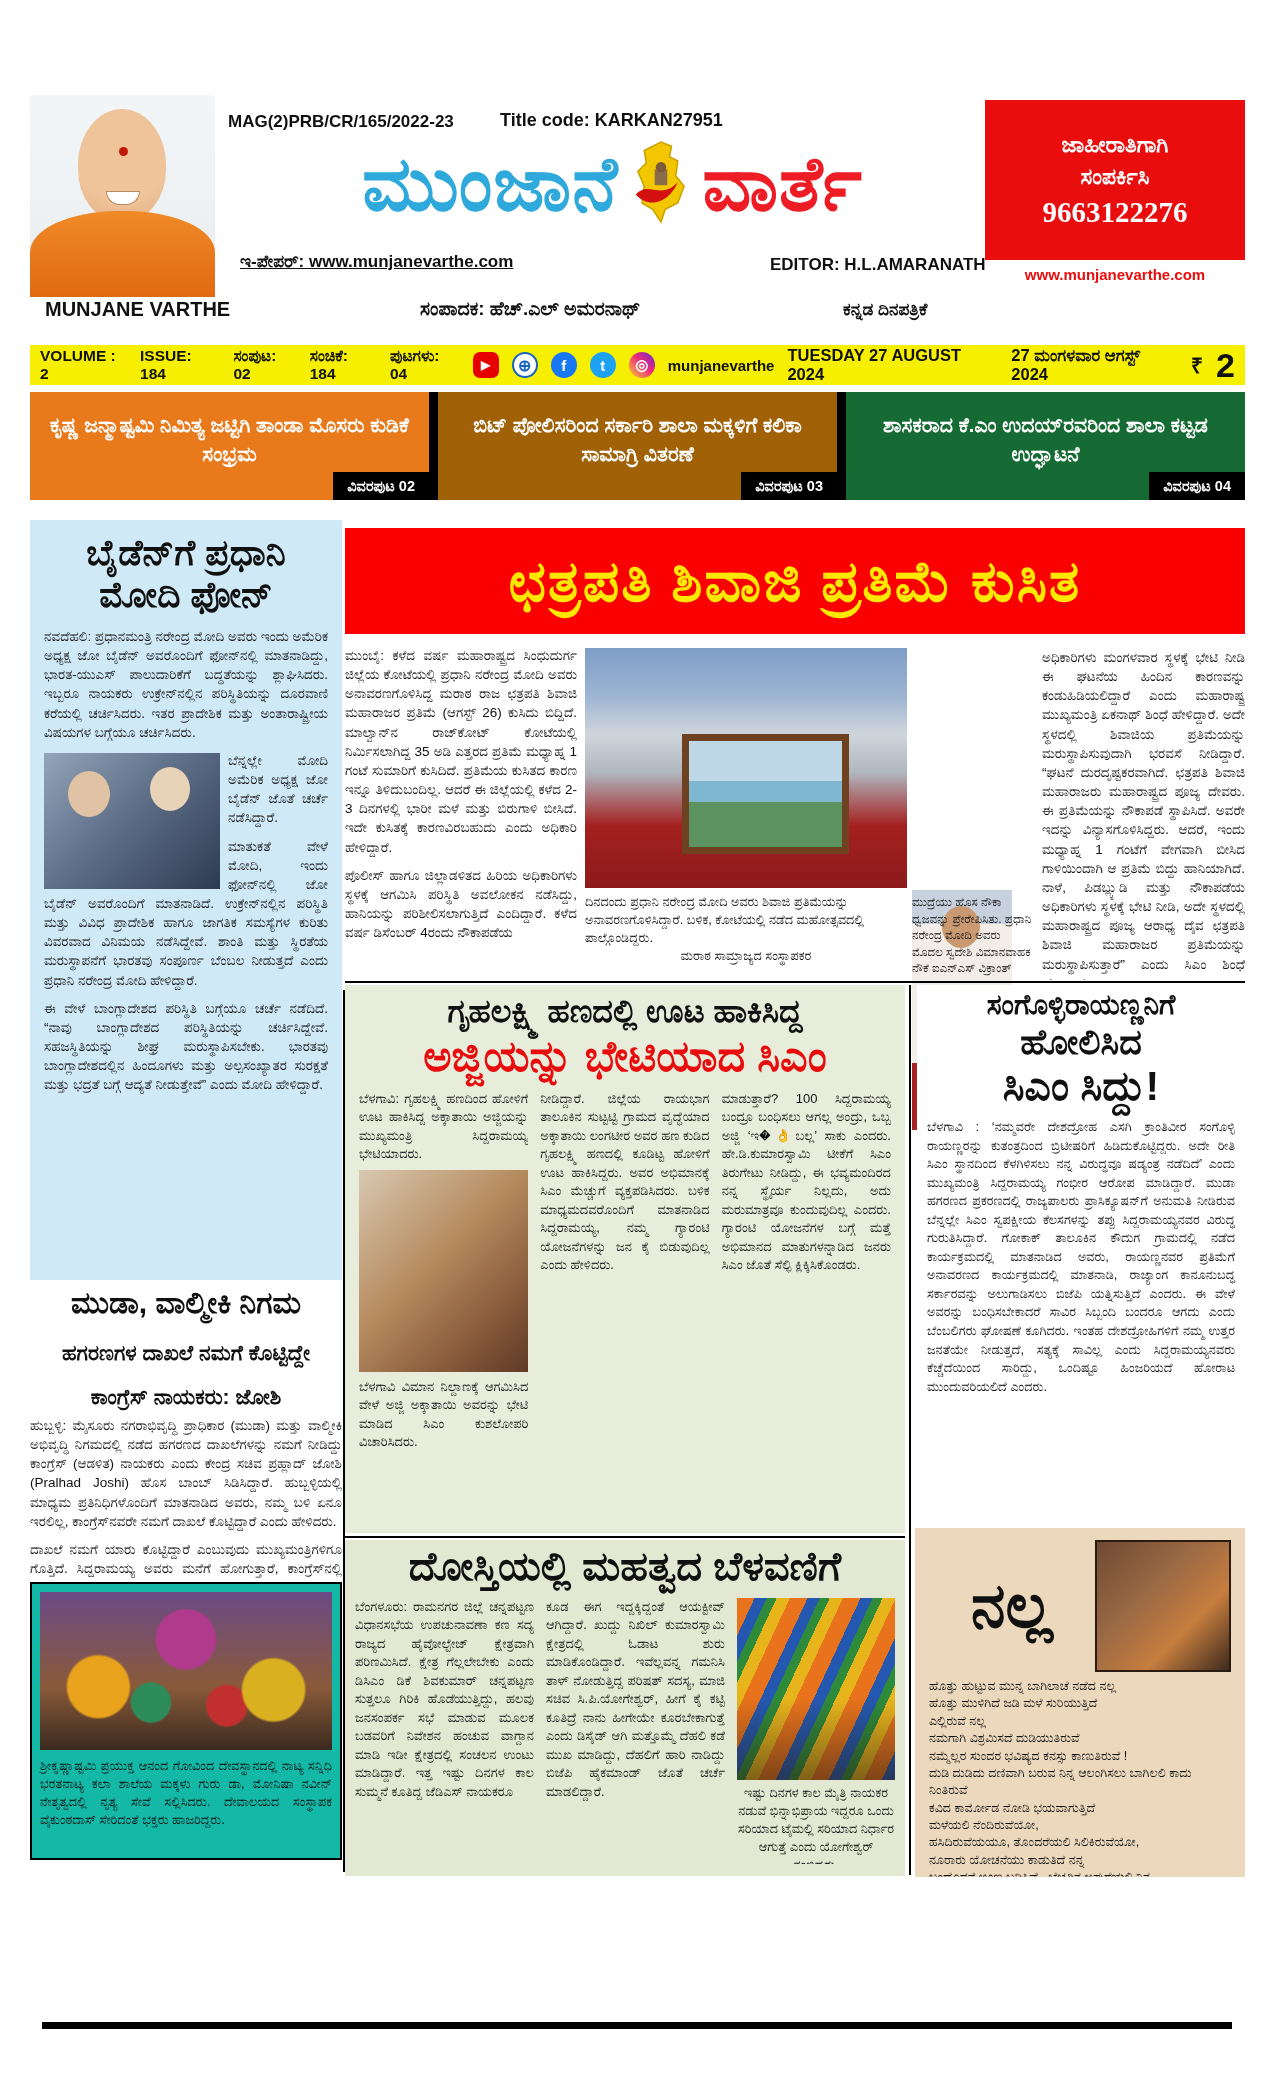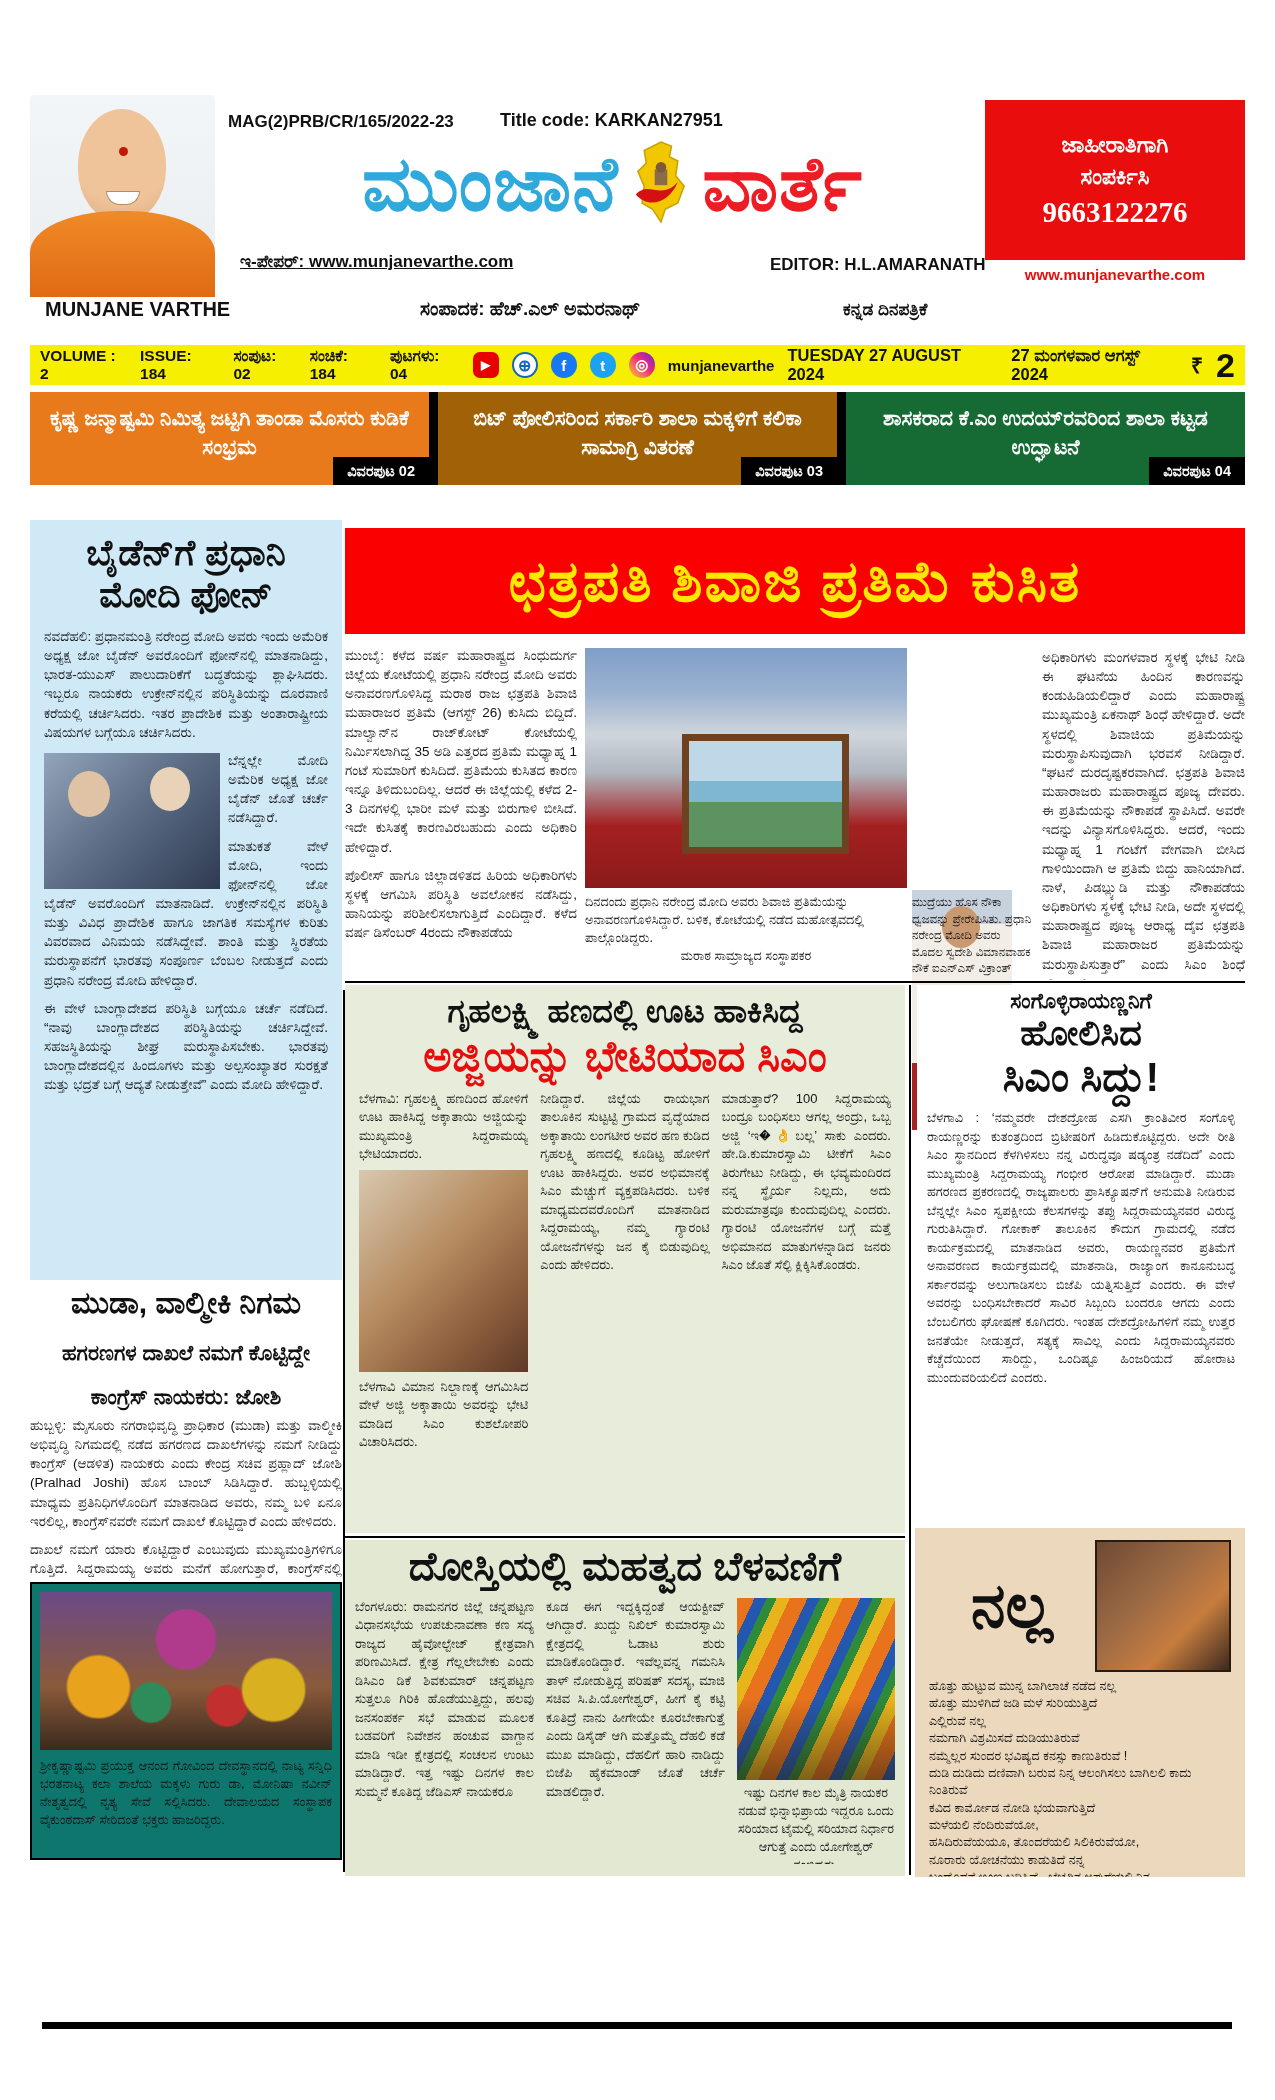--- a/index.html
+++ b/index.html
@@ -57,38 +57,38 @@
   .ph-ajit{background:linear-gradient(180deg,#c8d2de 0 14%,#f2ede6 14% 72%,#a82424 72% 100%);position:relative;}
   .ph-ajit .hc{position:absolute;left:30px;top:16px;width:38px;height:42px;border-radius:50%;background:#c99a72;}
   .cm-box{background:#E8ECDA;padding:8px 14px;box-sizing:border-box;}
   .cm-h1{font-size:32px;font-weight:bold;text-align:center;color:#111;}
   .cm-h2{font-size:43px;font-weight:bold;text-align:center;color:#E80C0C;margin-top:2px;}
   .cols{display:flex;gap:12px;margin-top:8px;}
   .cols .col{flex:1;font-size:13px;line-height:1.42;text-align:justify;overflow:hidden;}
   .ph-grandma{width:100%;height:202px;margin:6px 0;
     background:linear-gradient(135deg,#d8c8b0 0%,#b58a5e 45%,#8a5c3c 75%,#5e3a26 100%);}
   .sangolli{background:#fff;padding:4px 10px;box-sizing:border-box;}
-  .sg-h1{font-size:21px;font-weight:bold;text-align:center;}
+  .sg-h1{font-size:28px;font-weight:bold;text-align:center;}
   .sg-h2{font-size:35px;font-weight:bold;text-align:center;}
   .sg-h3{font-size:41px;font-weight:bold;text-align:center;}
   .sg-body{font-size:12.8px;line-height:1.45;text-align:justify;margin-top:8px;}
   .nalla{background:#ECD9BD;padding:12px 14px;box-sizing:border-box;}
   .nl-top{display:flex;align-items:center;}
   .nl-title{flex:1;font-size:62px;font-weight:bold;text-align:center;}
   .ph-woman{width:136px;height:132px;border:2px solid #2a1a10;box-sizing:border-box;
     background:linear-gradient(135deg,#6e4a33 0%,#9c6a45 40%,#c77d3e 68%,#3d2a1e 100%);}
   .nl-line{font-size:12.6px;line-height:1.38;}
   .dosti{background:#E3E8D2;padding:4px 10px;box-sizing:border-box;}
   .ds-h{font-size:40px;font-weight:bold;text-align:center;}
   .ph-flags{width:100%;height:182px;
     background:linear-gradient(180deg,rgba(255,255,255,0) 0 55%,rgba(40,30,20,.55) 100%),
     repeating-linear-gradient(115deg,#e8731c 0 16px,#2458b0 16px 27px,#2e8b3a 27px 36px,#e8b41c 36px 48px);}
   .muda-h1{font-size:30px;font-weight:bold;text-align:center;}
   .muda-h2{font-size:21px;font-weight:bold;text-align:center;margin-top:20px;}
-  .jan-box{border:2px solid #000;padding:8px;box-sizing:border-box;background:#0f766e;}
+  .jan-box{border:2px solid #000;padding:8px;box-sizing:border-box;background:#14b8a6;}
   .ph-jan{width:100%;height:158px;position:relative;
     background:radial-gradient(circle at 20% 60%,#e8a21c 0 12%,transparent 13%),
                radial-gradient(circle at 80% 62%,#d9b020 0 12%,transparent 13%),
                radial-gradient(circle at 50% 30%,#b03a8c 0 16%,transparent 17%),
                radial-gradient(circle at 38% 70%,#2e8b5a 0 9%,transparent 10%),
                radial-gradient(circle at 64% 72%,#c22f2f 0 9%,transparent 10%),
                linear-gradient(180deg,#6b4a86 0%,#8a5a3a 60%,#3a2a1e 100%);}
 </style>
 </head>
 <body>
@@ -143,21 +143,21 @@
     <span class="icon ic-fb">f</span>
     <span class="icon ic-tw">t</span>
     <span class="icon ic-ig">◎</span>
     <span style="font-size:15px;">munjanevarthe</span>
     <span style="font-size:16.5px;">TUESDAY 27 AUGUST 2024</span>
     <span style="font-size:16.5px;">27 ಮಂಗಳವಾರ ಆಗಸ್ಟ್ 2024</span>
     <span style="font-size:21px;">₹</span>
     <span class="price-num">2</span>
   </div>
 
-  <div class="abs teasers" style="left:30px;top:392px;width:1215px;height:93px;">
+  <div class="abs teasers" style="left:30px;top:392px;width:1215px;height:108px;">
     <div class="teaser" style="background:#E87A1C;">
       <span>ಕೃಷ್ಣ ಜನ್ಮಾಷ್ಟಮಿ ನಿಮಿತ್ಯ ಜಟ್ಟಿಗಿ ತಾಂಡಾ ಮೊಸರು ಕುಡಿಕೆ ಸಂಭ್ರಮ</span>
       <span class="tz-tag">ವಿವರಪುಟ 02</span>
     </div>
     <div class="tz-div"></div>
     <div class="teaser" style="background:#a16207;">
       <span>ಬಿಟ್ ಪೋಲಿಸರಿಂದ ಸರ್ಕಾರಿ ಶಾಲಾ ಮಕ್ಕಳಿಗೆ ಕಲಿಕಾ ಸಾಮಾಗ್ರಿ ವಿತರಣೆ</span>
       <span class="tz-tag">ವಿವರಪುಟ 03</span>
     </div>
     <div class="tz-div"></div>

